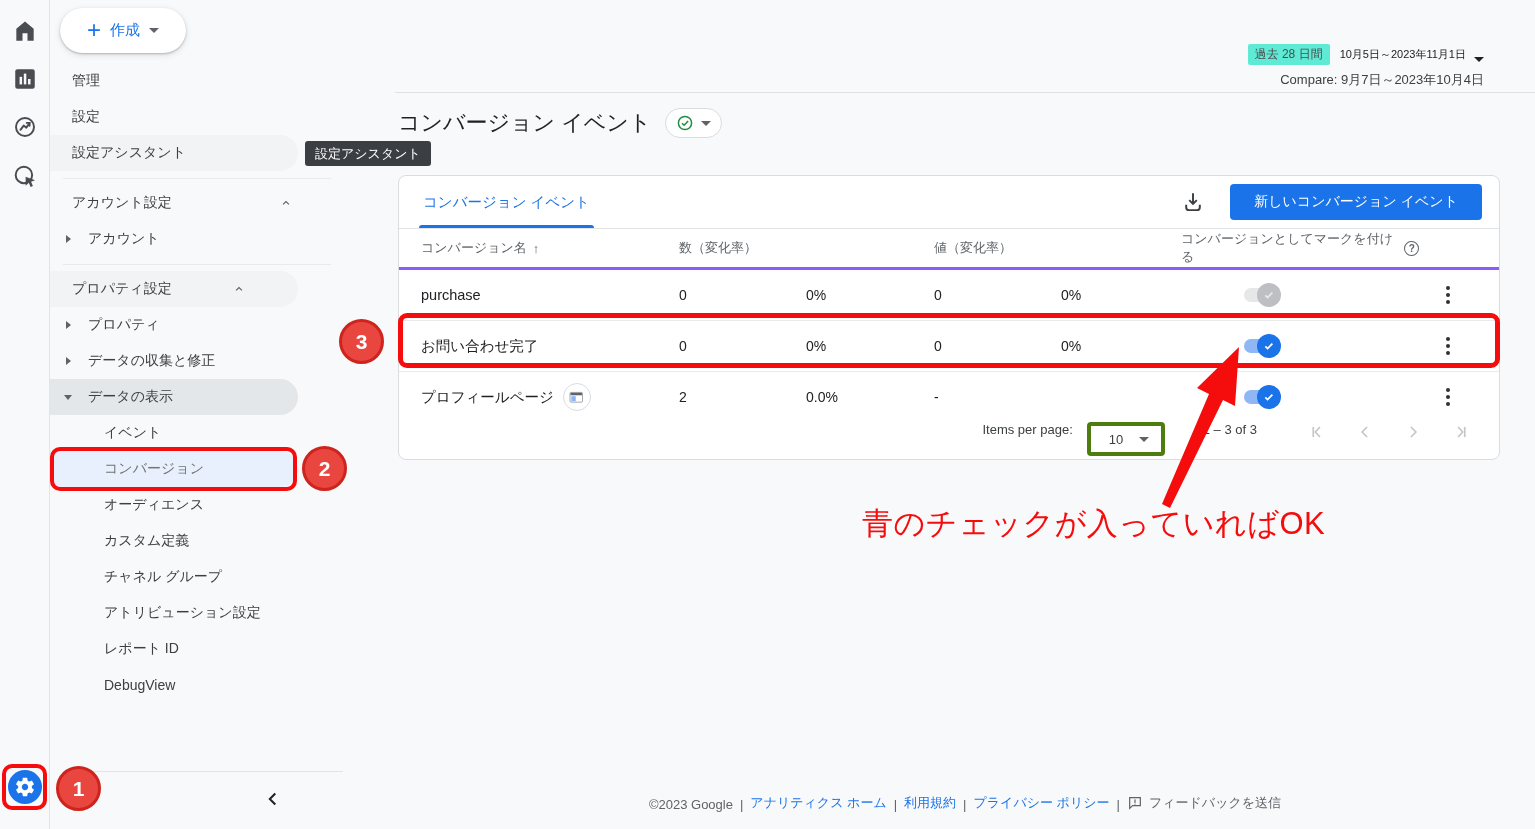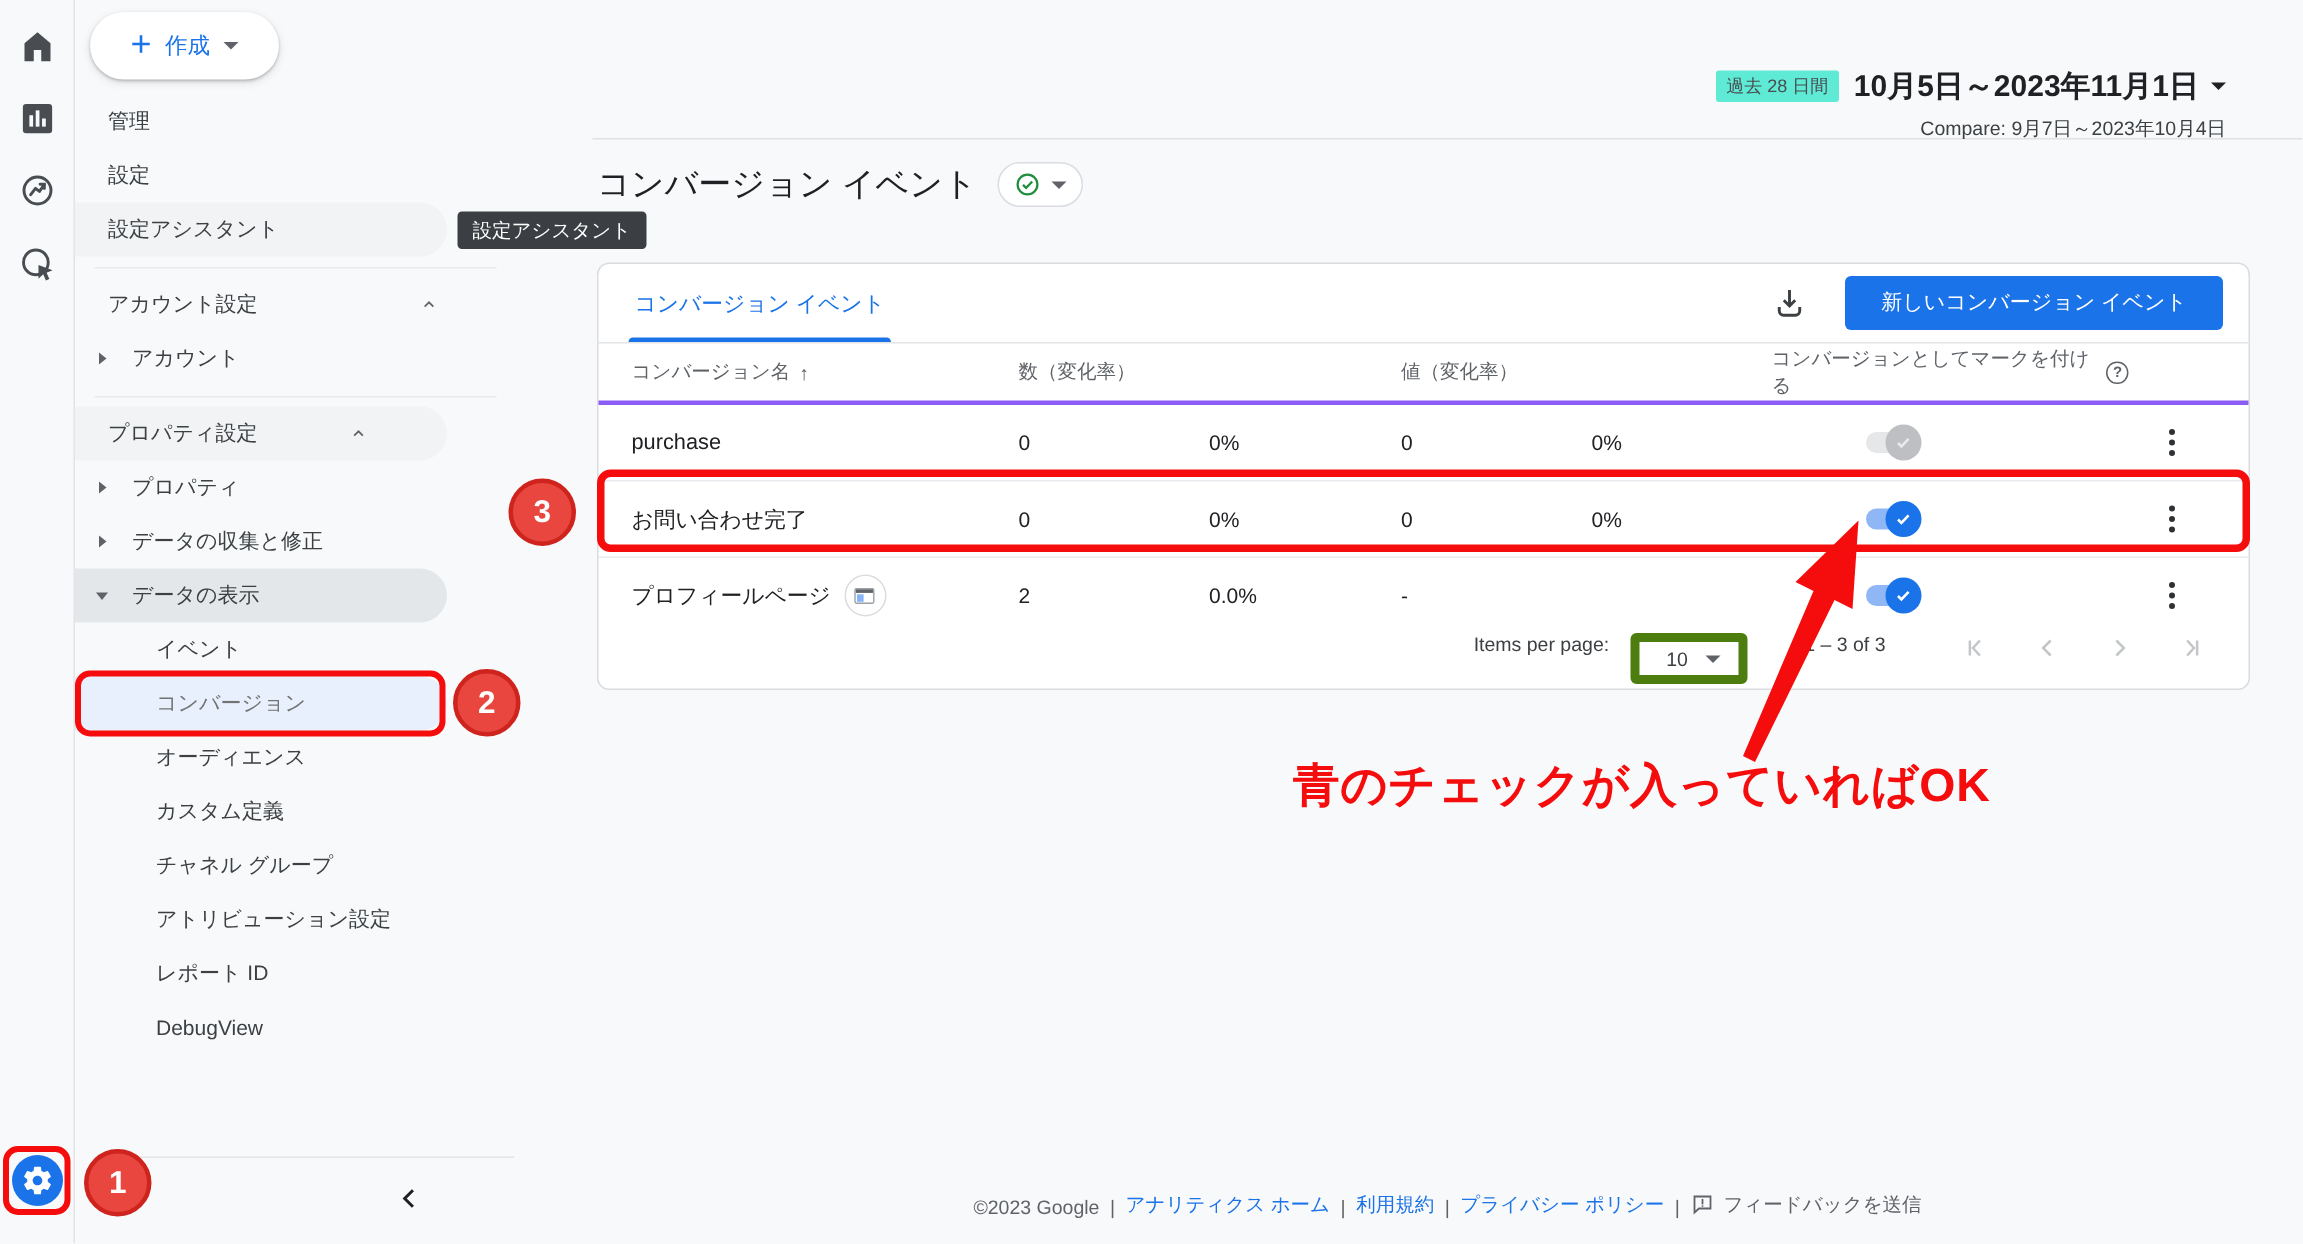--- a/index.html
+++ b/index.html
@@ -38,21 +38,21 @@
   .collapse-btn{position:absolute;left:212px;top:788px;width:22px;height:22px;background:none;border:none;cursor:pointer;padding:0}
 
   
   .tooltip{position:absolute;left:305px;top:141px;height:25px;line-height:25px;background:#3b3e42;color:#fff;font-size:13px;padding:0 10px;border-radius:3px;white-space:nowrap;z-index:5}
 
   
   .top-divider{position:absolute;left:395px;right:0;top:92px;height:1px;background:#dfe1e4}
   .date-area{position:absolute;top:44px;right:51px;text-align:right}
   .date-line1{display:flex;align-items:center;justify-content:flex-end;gap:10px}
   .chip{background:#5eead4;color:#4a4d51;font-size:12px;padding:2px 7px;border-radius:2px;white-space:nowrap}
-  .date-main{font-size:20px;font-weight:bold;color:#202124;white-space:nowrap;display:flex;align-items:center;gap:8px;cursor:pointer}
+  .date-main{font-size:11px;font-weight:normal;color:#202124;white-space:nowrap;display:flex;align-items:flex-end;gap:8px;cursor:pointer}
   .date-main .tri-dn{border-top-color:#202124}
   .compare{margin-top:6px;font-size:13px;color:#3c4043;white-space:nowrap}
 
   .title-row{position:absolute;left:398px;top:108px;display:flex;align-items:center;gap:14px}
   .page-title{font-size:22px;font-weight:400;color:#1f2023;margin:0;white-space:nowrap}
   .status-pill{height:28px;border:1px solid #dadce0;border-radius:16px;background:#fff;display:flex;align-items:center;gap:7px;padding:0 10px;cursor:pointer}
   .status-pill svg{width:18px;height:18px}
 
   
   .card{position:absolute;left:398px;top:175px;width:1102px;height:285px;background:#fff;border:1px solid #dadce0;border-radius:8px;box-sizing:border-box}
@@ -81,37 +81,37 @@
   .tgl{position:relative;width:40px;height:24px;cursor:pointer}
   .tgl .track{position:absolute;left:3px;top:5px;width:34px;height:14px;border-radius:7px;background:#8fb6f5}
   .tgl .thumb{position:absolute;right:0;top:0;width:24px;height:24px;border-radius:50%;background:#1a73e8;display:flex;align-items:center;justify-content:center}
   .tgl.off .track{background:#e6e7e9}
   .tgl.off .thumb{background:#bdbfc3}
   .kebab{grid-column:8;display:flex;flex-direction:column;gap:3px;align-items:center;cursor:pointer;justify-self:center}
   .kebab i{width:4px;height:4px;border-radius:50%;background:#2e3235}
 
   .pager{height:44px;display:flex;align-items:flex-start;justify-content:flex-end;font-size:13px;color:#3c4043;padding-right:28px}
   .pp-label{margin-right:14px}
-  .pp-select{width:78px;height:34px;border:6px solid #4d7c0f;border-radius:4px;display:flex;align-items:center;justify-content:space-between;padding:0 12px 0 18px;box-sizing:border-box;cursor:pointer}
+  .pp-select{width:78px;height:34px;border:4px solid #4d7c0f;border-radius:4px;display:flex;align-items:center;justify-content:space-between;padding:0 12px 0 18px;box-sizing:border-box;cursor:pointer}
   .pp-range{margin-left:38px;margin-right:50px;white-space:nowrap}
   .pg-nav{display:flex;align-items:center;gap:28px}
   .pg-nav button{background:none;border:none;padding:0;width:20px;height:20px;cursor:default}
   .pg-nav svg{width:20px;height:20px;display:block}
 
   
   .footer{position:absolute;left:395px;right:0;top:794px;display:flex;justify-content:center;align-items:flex-end;gap:7px;font-size:13px;color:#5f6368;white-space:nowrap}
   .footer a{color:#1a73e8;text-decoration:none;cursor:pointer}
   .footer .fb{display:flex;align-items:center;gap:6px;color:#5f6368;cursor:pointer}
 
   
   .ov{position:absolute;pointer-events:none;z-index:10}
   .red-box{border:4px solid #f50d0d;border-radius:10px;box-sizing:border-box}
   .red-box.thick{border-width:5px;border-radius:9px}
   .step{width:45px;height:45px;border-radius:50%;background:#e8463e;border:3px solid #cf241e;color:#fff;font-size:21px;font-weight:bold;display:flex;align-items:center;justify-content:center;box-sizing:border-box}
-  .note{font-size:31px;font-weight:bold;color:#f50d0d;white-space:nowrap;letter-spacing:.5px}
+  .note{font-size:31px;font-weight:normal;color:#f50d0d;white-space:nowrap;letter-spacing:.5px}
   .arrow-svg{position:absolute;left:0;top:0;width:1535px;height:829px;pointer-events:none;z-index:9}
 </style>
 </head>
 <body>
 
 <div class="stage">
 
   <aside class="rail">
     <div class="rail-btn" style="top:18px">
       <svg viewBox="0 0 24 24" fill="currentColor">

